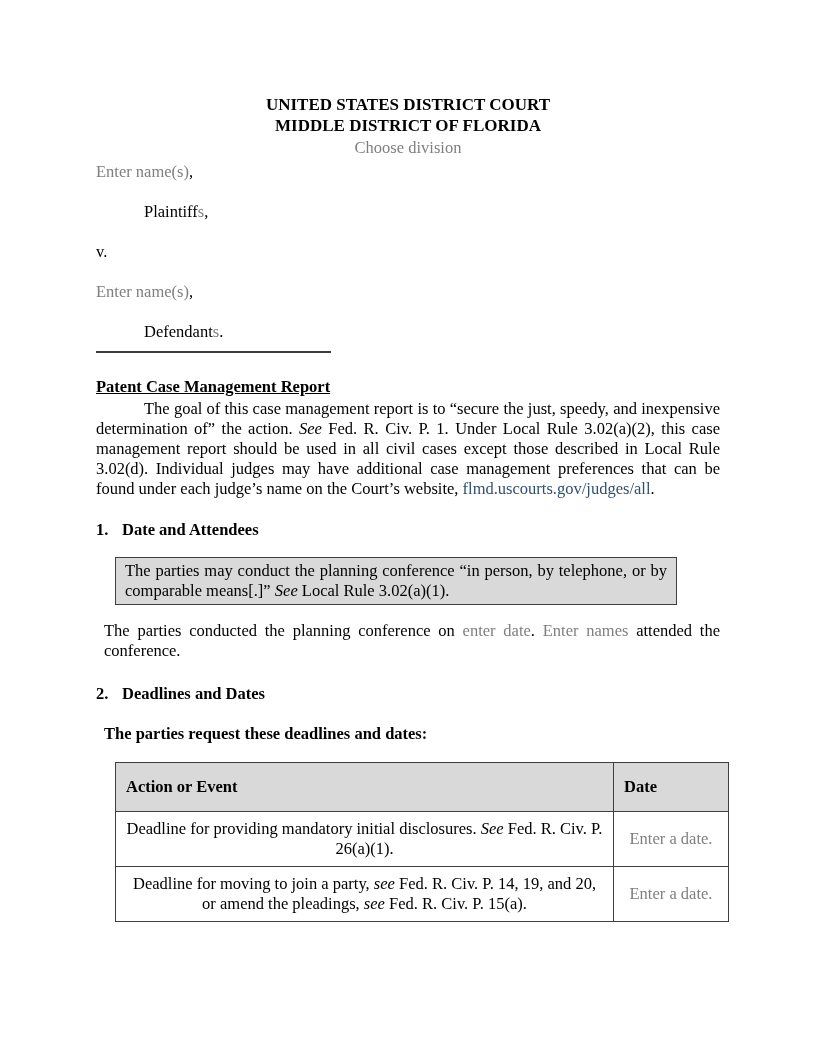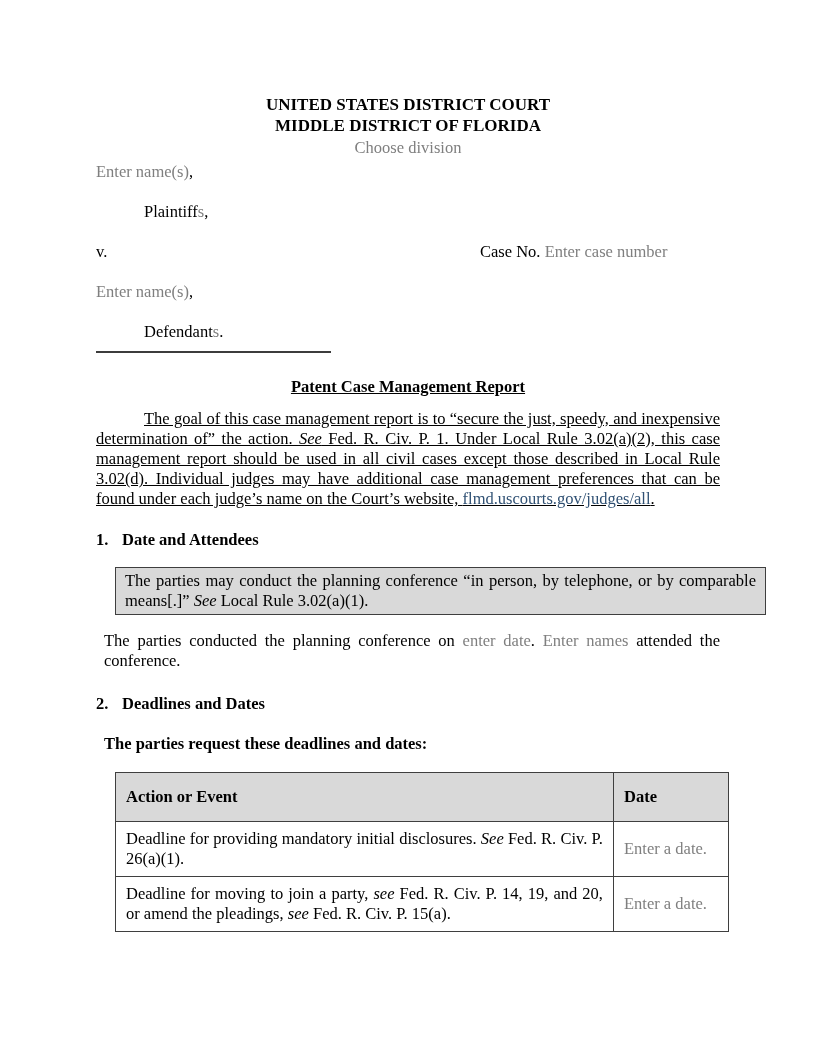--- a/index.html
+++ b/index.html
@@ -16,46 +16,46 @@
 
   .caption-line { margin-top: 20px; }
   .first-party { margin-top: 4px; }
   .role-indent { margin-left: 48px; }
   .ph { color: var(--placeholder); }
   .vs-line { position: relative; }
   .case-no { position: absolute; left: 384px; top: 0; white-space: nowrap; }
 
   .caption-rule { margin-top: 9px; width: 235px; border-bottom: 2px solid #3c3c3c; height: 0; }
 
-  .report-title { text-align: center; font-weight: bold; font-size: 16.5px; margin-top: 24px; }
+  .report-title { font-weight: bold; font-size: 16.5px; margin-top: 24px; }
   .report-title span { text-decoration: underline; }
 
   .justify { text-align: justify; }
-  .intro-para { margin-top: 12px; text-indent: 48px; text-decoration: underline; }
+  .intro-para { margin-top: 2px; text-indent: 48px; }
   .link { color: var(--link); }
 
   .sec-heading { font-size: 16.5px; font-weight: bold; margin-top: 21px; line-height: 20px; }
   .sec-heading.sec2 { margin-top: 23px; }
   .sec-num { display: inline-block; width: 26px; }
 
   .callout {
-    margin-top: 17px; margin-left: 19px; width: 651px;
+    margin-top: 17px; margin-left: 19px; width: 562px;
     background: var(--shade); border: 1px solid var(--line);
     padding: 3px 9px;
   }
   .body-indent { margin-left: 8px; }
   .conf-para { margin-top: 16px; }
   .request-line { margin-top: 20px; font-weight: bold; }
 
   table.deadlines {
     margin-top: 18px; margin-left: 19px;
     border-collapse: collapse; width: 613px; table-layout: fixed;
   }
   table.deadlines th, table.deadlines td {
-    border: 1px solid var(--line); vertical-align: middle;
+    border: 1px solid var(--line); vertical-align: middle; text-align: center;
   }
   table.deadlines th {
     background: var(--shade); font-weight: bold; text-align: left;
     padding: 14px 10px;
   }
   table.deadlines td { padding: 7px 10px; }
   td.action-cell { text-align: justify; }
   td.date-cell { color: var(--placeholder); }
   .col-action { width: 498px; }
   .col-date { width: 115px; }
@@ -69,21 +69,20 @@
   <div class="court-title">UNITED STATES DISTRICT COURT</div>
   <div class="court-title">MIDDLE DISTRICT OF FLORIDA</div>
   <div class="division">Choose division</div>
 
   <div class="caption-line first-party"><span class="ph">Enter name(s)</span><span>,</span></div>
 
   <div class="caption-line role-indent"><span>Plaintiff</span><span class="ph">s</span><span>,</span></div>
 
   <div class="caption-line vs-line">
     <span>v.</span>
-    <span class="case-no"><span>Case No. </span><span class="ph">Enter case number</span></span>
   </div>
 
   <div class="caption-line"><span class="ph">Enter name(s)</span><span>,</span></div>
 
   <div class="caption-line role-indent"><span>Defendant</span><span class="ph">s</span><span>.</span></div>
 
   <div class="caption-rule"></div>
 
   <div class="report-title"><span>Patent Case Management Report</span></div>
 

